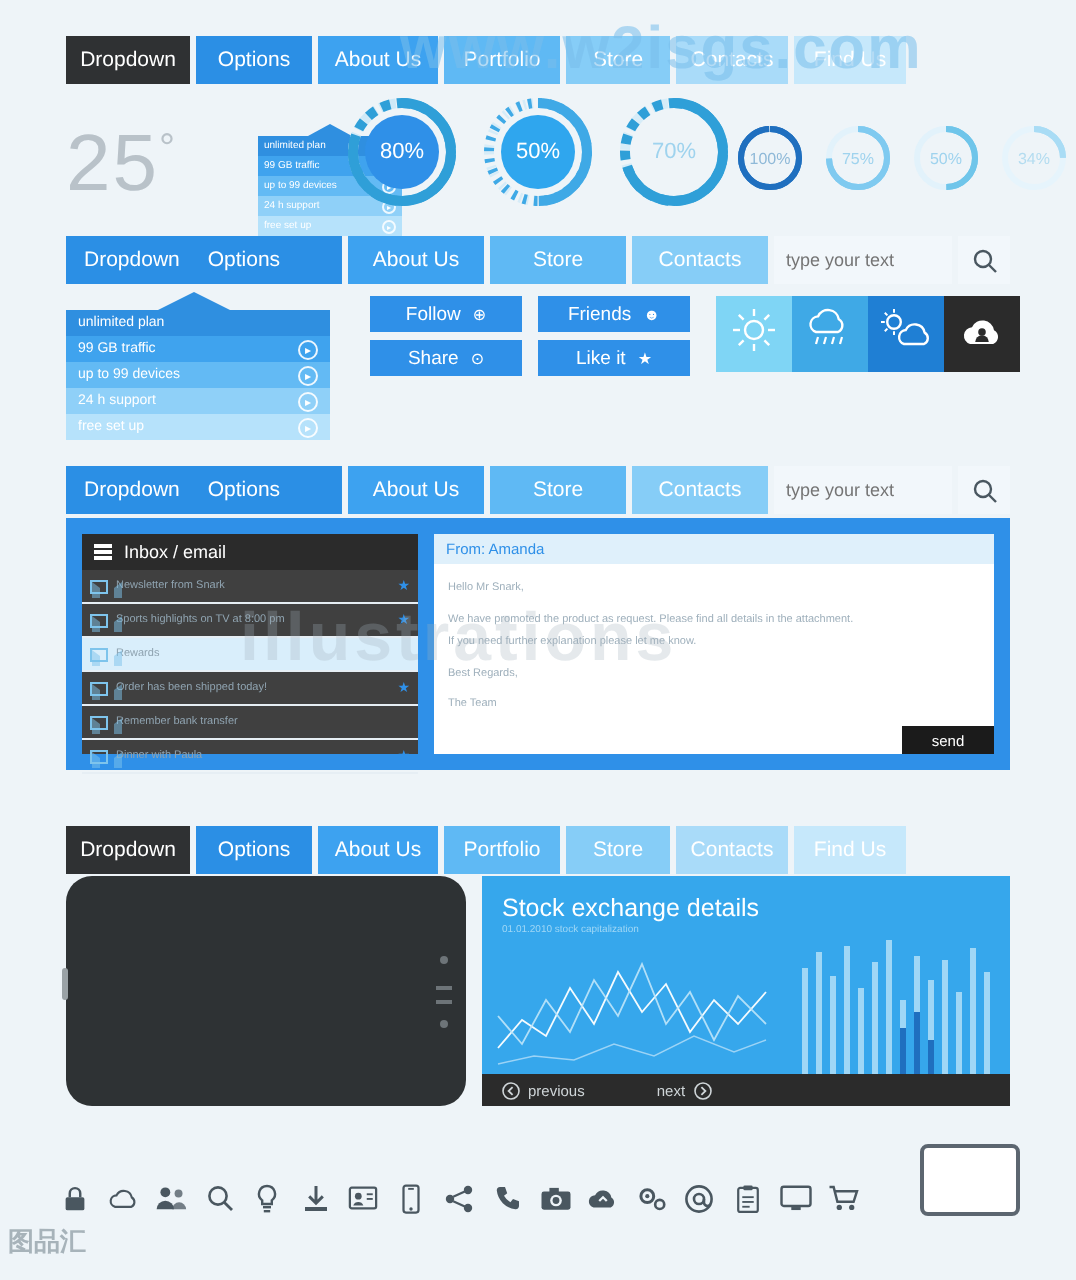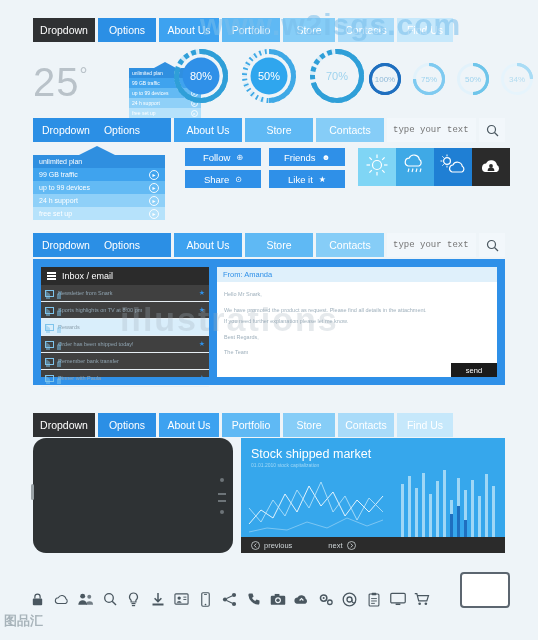--- a/index.html
+++ b/index.html
@@ -96,21 +96,21 @@
 
   
   #sec2 { left:33px; top:118px; width:472px; height:100px; }
   .searchbox {
     flex:1; display:flex; align-items:center; background:#f2f7fb;
     height:24px; padding:0 6px;
   }
   .searchbox input {
     border:0; background:transparent; outline:none;
     font-size:9px; color:#aab8c2; width:100%;
-    font-family:Liberation Mono, monospace;
+    font-family:Liberation Sans, sans-serif;
   }
   .searchbtn {
     width:26px; height:24px; background:#f2f7fb;
     display:flex; align-items:center; justify-content:center;
   }
 
   .btnrow { position:absolute; }
   .uibtn {
     width:76px; height:18px; background:#2f90e8; color:#fff;
     display:flex; align-items:center; justify-content:center; gap:6px;
@@ -574,21 +574,21 @@
 
   <div class="tablet">
     <div class="side"></div>
     <div class="sbtn" style="top:40px;"></div>
     <div class="bar" style="top:55px;"></div>
     <div class="bar" style="top:62px;"></div>
     <div class="sbtn" style="top:72px;"></div>
   </div>
 
   <div class="stockpanel">
-    <div class="stock-title">Stock shipped market</div>
+    <div class="stock-title">Stock exchange details</div>
     <div class="stock-sub">01.01.2010  stock capitalization</div>
 
     <svg width="140" height="70" viewBox="0 0 140 70" style="position:absolute;left:6px;top:34px;">
       <polyline points="2,52 14,38 26,46 38,22 50,40 62,14 74,34 86,20 98,44 110,28 122,40 136,24" fill="none" stroke="#ffffff" stroke-width="0.9" opacity="0.95"></polyline>
       <polyline points="2,36 14,50 26,28 38,44 50,18 62,36 74,10 86,40 98,24 110,48 122,26 136,40" fill="none" stroke="#bfe6fa" stroke-width="0.9" opacity="0.9"></polyline>
       <polyline points="2,60 20,56 40,58 60,50 80,56 100,46 120,54 136,48" fill="none" stroke="#ffffff" stroke-width="0.7" opacity="0.5"></polyline>
     </svg>
 
     <svg width="96" height="70" viewBox="0 0 96 70" style="position:absolute;right:8px;top:30px;">
       <g fill="#9fd7f6">

